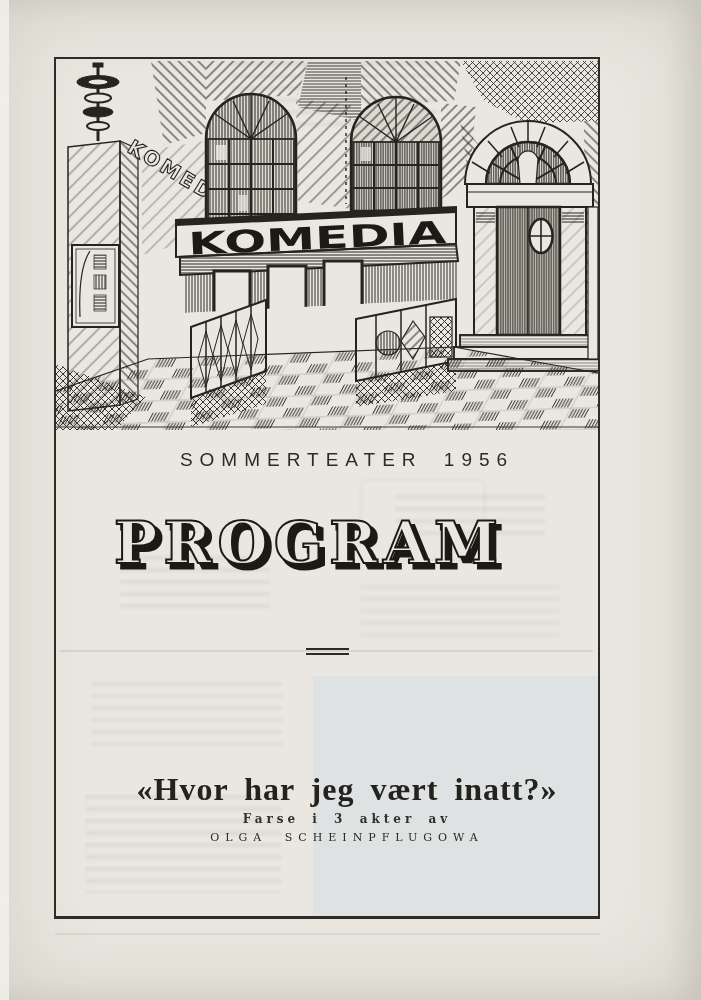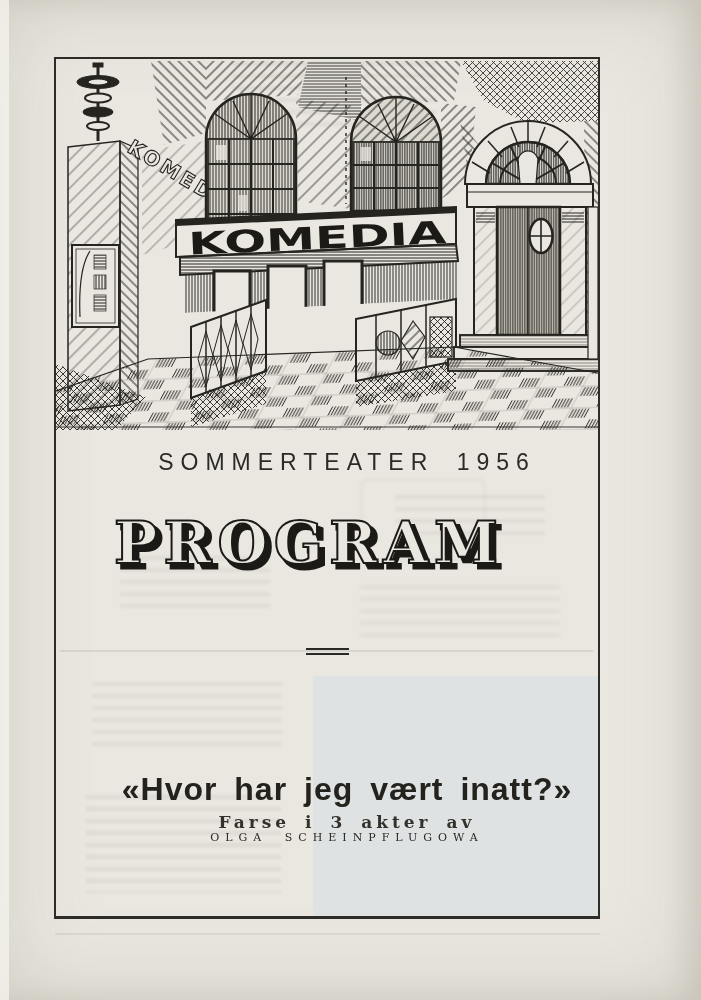--- a/index.html
+++ b/index.html
@@ -20,28 +20,28 @@
 
   
   .frame{
     position:absolute;left:54px;top:57px;width:546px;height:862px;box-sizing:border-box;
     border:2px solid #2e2c27;border-bottom-width:3px;
   }
   .illustration{position:absolute;left:0;top:0;}
 
   
   .centered{position:absolute;left:40px;right:0;text-align:center;}
-  .season{top:390px;font-size:23px;font-weight:500;letter-spacing:7px;word-spacing:9px;color:#2c2a25;}
+  .season{top:390px;font-size:19px;font-weight:500;letter-spacing:7px;word-spacing:9px;color:#2c2a25;}
   .program-svg{top:444px;height:86px;}
   .divider{position:absolute;top:589px;left:250px;width:43px;height:7px;box-sizing:border-box;
     border-top:2px solid #2b2924;border-bottom:2px solid #2b2924;}
-  .play-title{top:712px;font-family:Liberation Sans, sans-serif;font-weight:bold;
+  .play-title{top:712px;font-family:Liberation Serif, serif;font-weight:bold;
     font-size:32px;letter-spacing:1px;word-spacing:7px;color:#24221d;}
   .play-subtitle{top:753px;font-family:"DejaVu Serif","Liberation Serif",serif;
-    font-size:17px;font-weight:bold;letter-spacing:4px;word-spacing:5px;color:#33312b;}
+    font-size:12px;font-weight:bold;letter-spacing:4px;word-spacing:5px;color:#33312b;}
   .play-author{top:772px;font-family:"DejaVu Serif","Liberation Serif",serif;
     font-size:11px;letter-spacing:6px;word-spacing:8px;color:#2b2924;}
 </style>
 </head>
 <body>
 
 <div class="page">
 
   <div class="scan-edge"></div>
 

